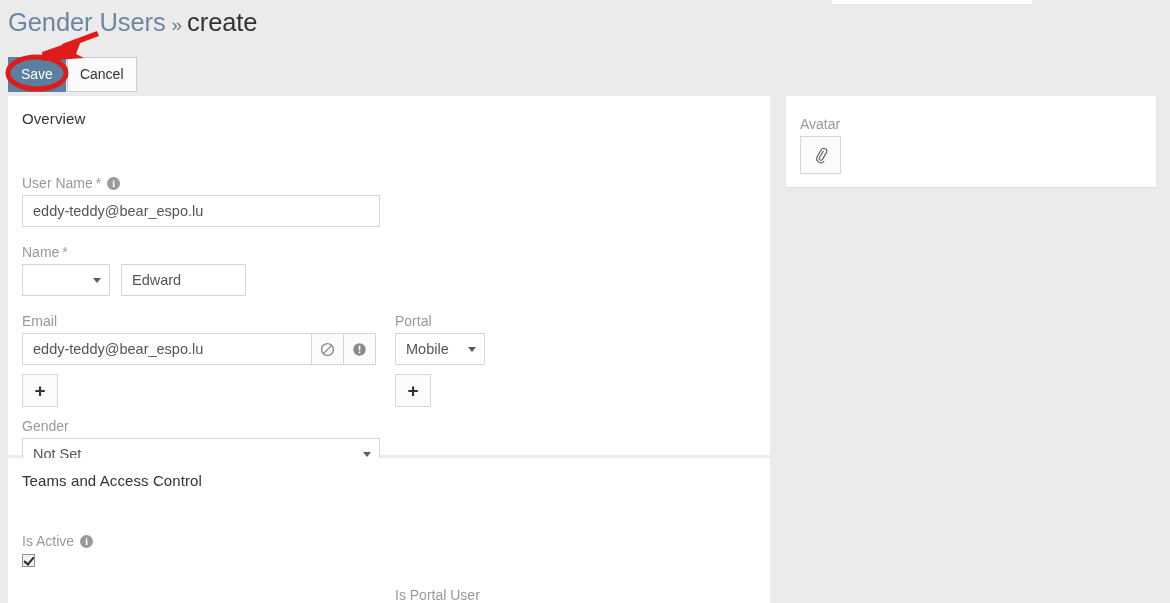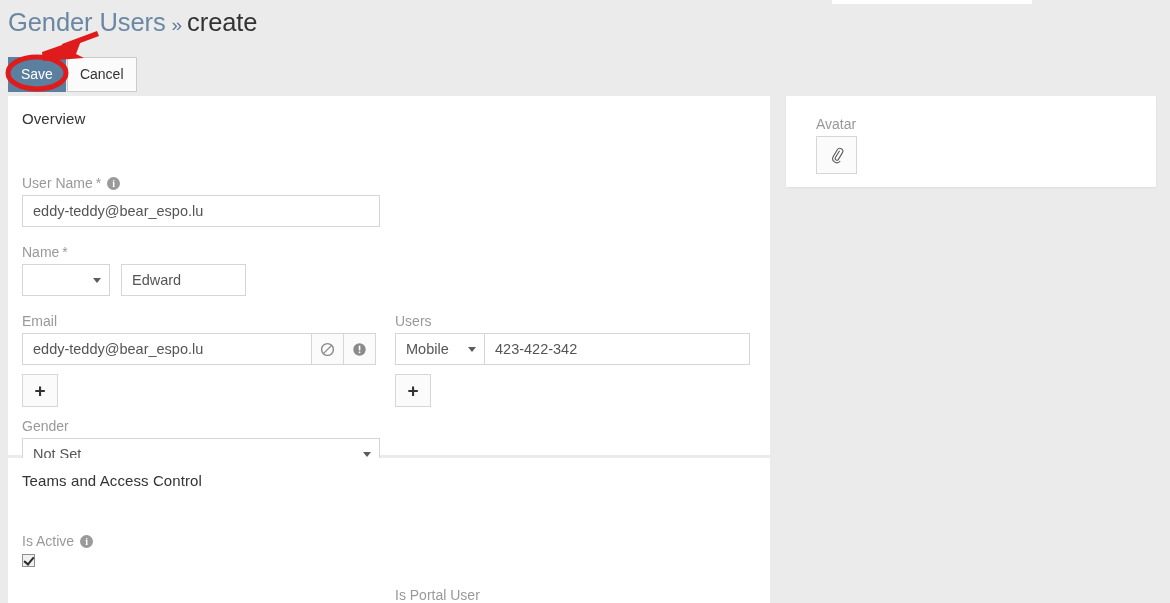--- a/index.html
+++ b/index.html
@@ -117,21 +117,20 @@
     top: 458px;
     width: 762px;
     height: 145px;
   }
   #panel-avatar {
     left: 786px;
     top: 96px;
     width: 370px;
     height: 91px;
     box-shadow: 0 1px 2px rgba(0,0,0,0.06);
-    padding-left: 16px;
   }
 
   .panel-title {
     font-size: 15px;
     color: #333333;
     padding: 14px 0 0 14px;
     font-weight: 400;
     letter-spacing: 0.1px;
   }
 
@@ -337,27 +336,26 @@
               <circle cx="8" cy="8" r="6.6" fill="#8a8a8a"></circle>
               <rect x="7.2" y="3.9" width="1.7" height="5" fill="#ffffff"></rect>
               <rect x="7.2" y="10.1" width="1.7" height="1.8" fill="#ffffff"></rect>
             </svg>
           </div>
         </div>
         <div class="plus-btn" style="margin-top:9px;">+</div>
       </div>
 
       <div class="fld" style="left:387px; top:186px;">
-        <div class="field-label">Users</div>
+        <div class="field-label">Portal</div>
         <div class="row">
           <div class="sel-wrap">
             <div class="sel" style="width:90px;">Mobile</div>
             <span class="caret"></span>
           </div>
-          <input class="inp" style="width: 266px; margin-left: -1px;" type="text" value="423-422-342">
         </div>
         <div class="plus-btn" style="margin-top:9px;">+</div>
       </div>
 
       <div class="fld" style="left:14px; top:291px;">
         <div class="field-label">Gender</div>
         <div class="sel-wrap">
           <div class="sel" style="width:358px;">Not Set</div>
           <span class="caret"></span>
         </div>

